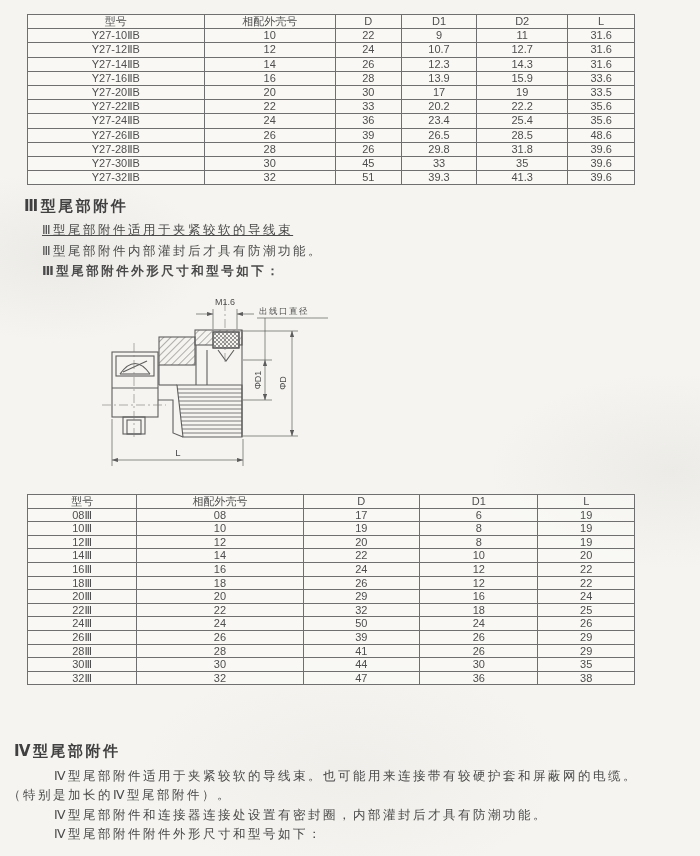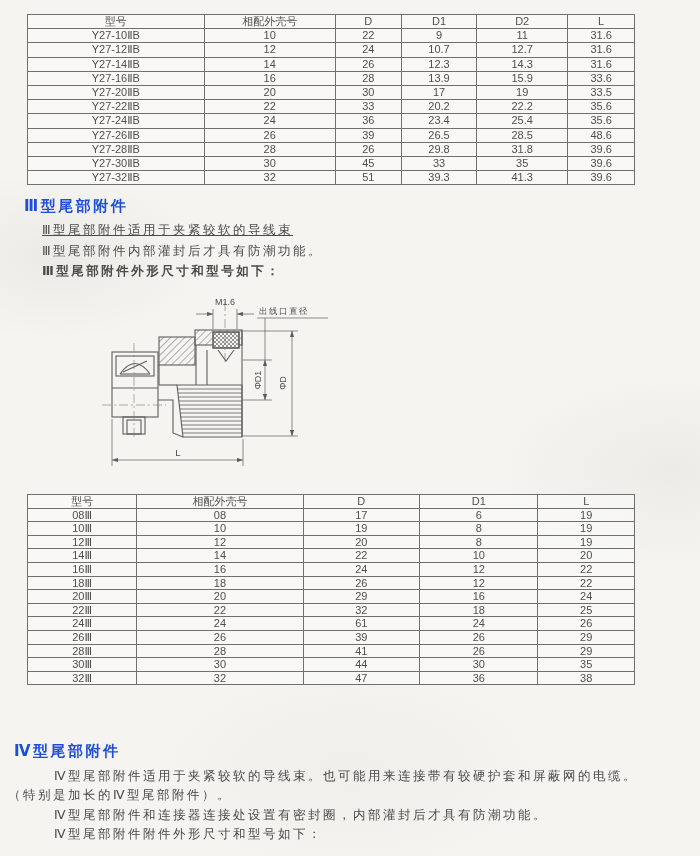--- a/index.html
+++ b/index.html
@@ -20,21 +20,21 @@
     font-size:11px;color:#4e4e4e;background:rgba(252,252,250,.55);
   }
   table.spec th,table.spec td{
     border:1px solid #6f6f6f;text-align:center;vertical-align:middle;
     padding:0;font-weight:normal;overflow:hidden;white-space:nowrap;
   }
   #table1 th,#table1 td{height:13.2px;line-height:13px;}
   #table2 th,#table2 td{height:12.6px;line-height:12.5px;}
   
   .sec-title{
-    font-size:15px;font-weight:bold;color:#1d4ed8;letter-spacing:2.5px;white-space:nowrap;
+    font-size:15px;font-weight:bold;color:#404040;letter-spacing:2.5px;white-space:nowrap;
   }
   .body-line{
     font-size:12.5px;color:#4a4a4a;letter-spacing:2.5px;white-space:nowrap;
   }
   
   svg text{font-family:"Liberation Sans","DejaVu Sans",sans-serif;fill:#4d4d4d;}
 </style>
 </head>
 <body>
 
@@ -326,21 +326,21 @@
       <tr>
         <td>22Ⅲ</td>
         <td>22</td>
         <td>32</td>
         <td>18</td>
         <td>25</td>
       </tr>
       <tr>
         <td>24Ⅲ</td>
         <td>24</td>
-        <td>61</td>
+        <td>50</td>
         <td>24</td>
         <td>26</td>
       </tr>
       <tr>
         <td>26Ⅲ</td>
         <td>26</td>
         <td>39</td>
         <td>26</td>
         <td>29</td>
       </tr>

